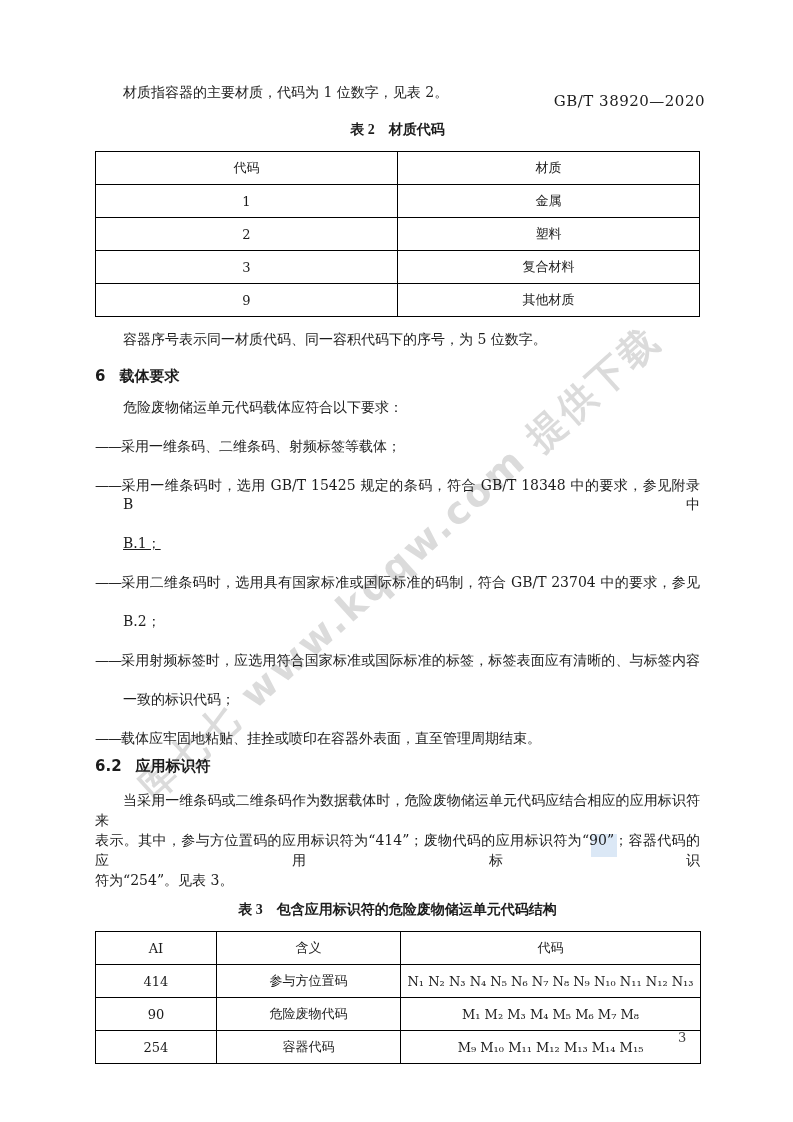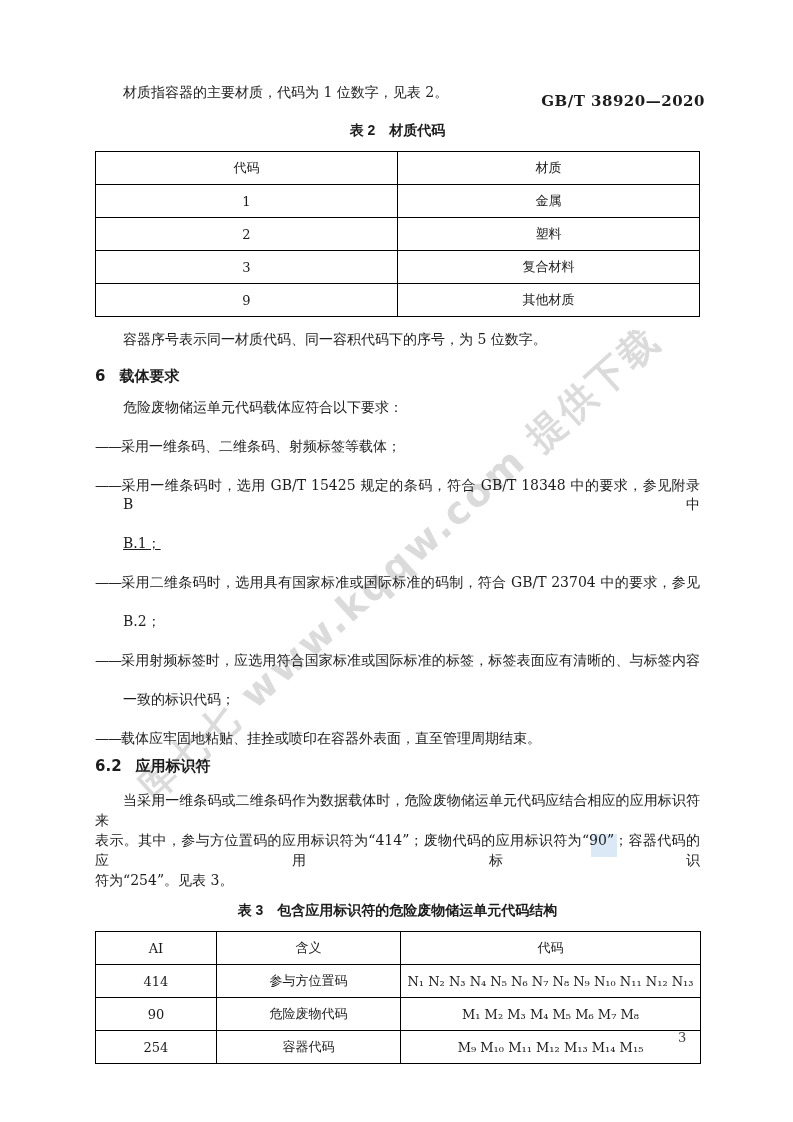--- a/index.html
+++ b/index.html
@@ -21,32 +21,32 @@
   }
 
   
   .sel {
     position:absolute; left:591px; top:834px; width:26px; height:23px;
     background:rgba(175,205,235,0.45); z-index:0;
   }
 
   .hdr {
     position:absolute; top:92px; right:88px; z-index:2;
-    font-weight:bold; font-size:15px; letter-spacing:0.5px;
+    font-weight:normal; font-size:15px; letter-spacing:0.5px;
   }
 
   .content { position:absolute; left:95px; top:0; width:605px; z-index:1; }
 
   .body { font-size:14px; line-height:20px; }
   .indent { text-indent:28px; }
 
   .fill { text-align:justify; text-align-last:justify; }
 
   .caption {
-    font-family:Liberation Sans, sans-serif;
+    font-family:Liberation Serif, serif;
     font-weight:bold; font-size:14px; line-height:20px; text-align:center;
   }
 
   .h1, .h2 {
     font-family:"DejaVu Sans","Liberation Sans",sans-serif;
     font-weight:bold; font-size:15px; line-height:20px;
   }
   .hgap { display:inline-block; width:14px; }
 
   table.t {

